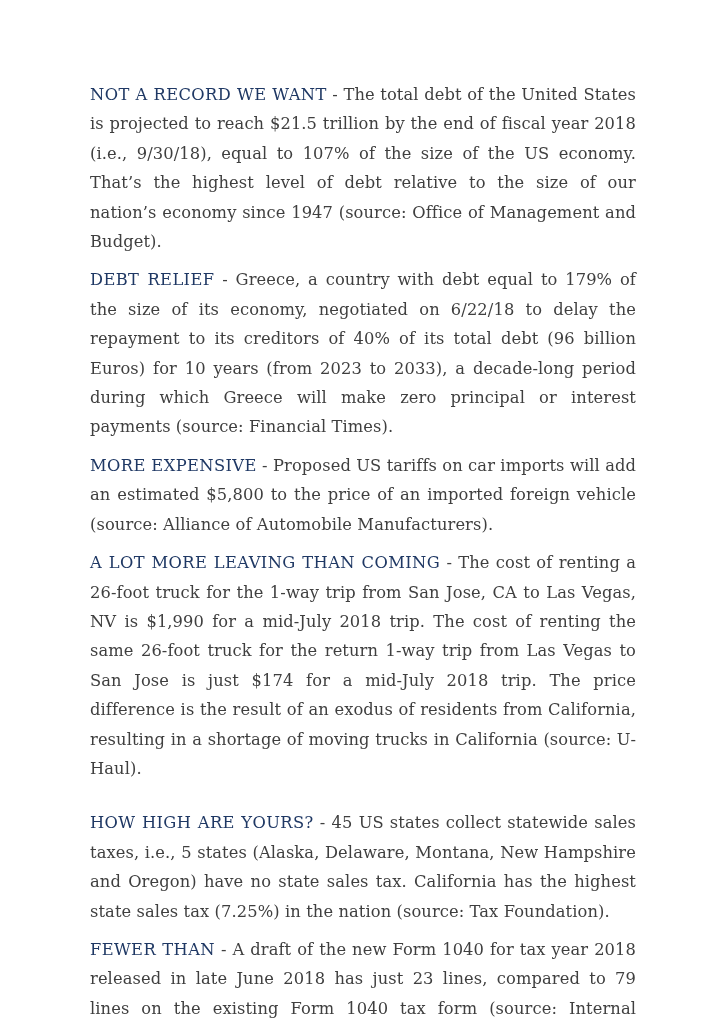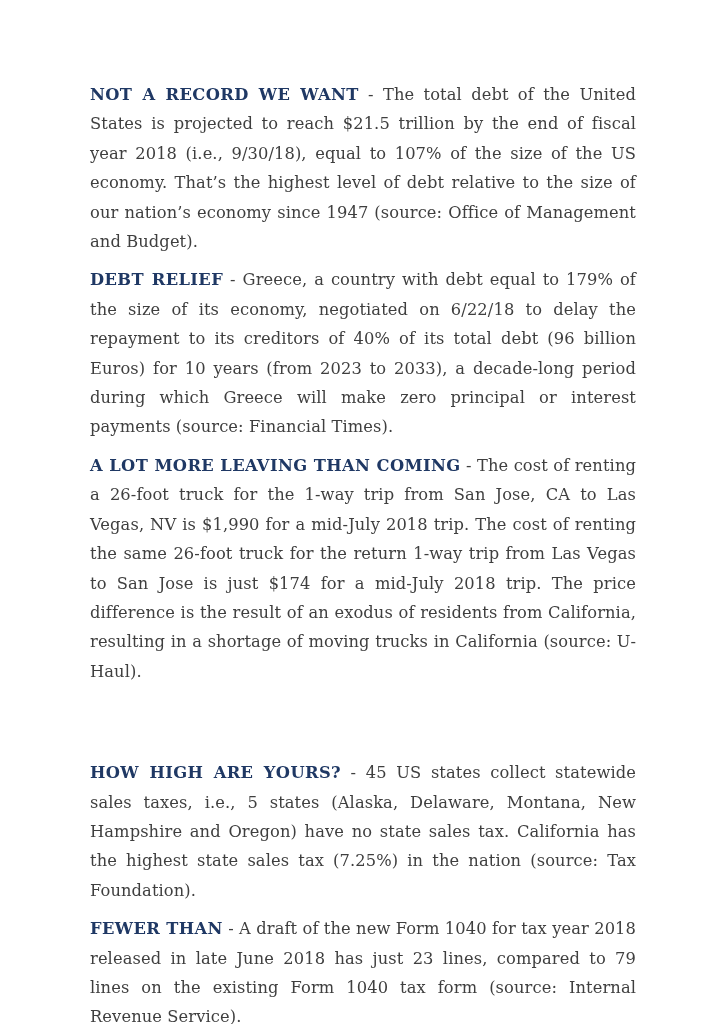--- a/index.html
+++ b/index.html
@@ -18,37 +18,38 @@
   }
   .para {
     margin: 0 0 9px 0;
     font-size: 16.3px;
     line-height: 29.4px;
     color: var(--body-color, #3f3f3f);
     text-align: justify;
     letter-spacing: 0.1px;
   }
   .para .head {
-    font-weight: bold;
+    font-weight: normal;
     color: var(--heading-color, #1f3864);
     letter-spacing: 0.4px;
   }
   .para.gap-before {
-    margin-top: 72px;
+    margin-top: 25px;
   }
 </style>
 </head>
 <body>
 
 <div class="page" style="--page-bg: #ffffff; --heading-color: #1f3864; --body-color: #3f3f3f;">
 
   <p class="para"><span class="head">NOT A RECORD WE WANT</span><span> - </span><span>The total debt of the United States is projected to reach $21.5 trillion by the end of fiscal year 2018 (i.e., 9/30/18), equal to 107% of the size of the US economy.  That’s the highest level of debt relative to the size of our nation’s economy since 1947 (source: Office of Management and Budget).</span></p>
 
   <p class="para"><span class="head">DEBT RELIEF</span><span> - </span><span>Greece, a country with debt equal to 179% of the size of its economy, negotiated on 6/22/18 to delay the repayment to its creditors of 40% of its total debt (96 billion Euros) for 10 years (from 2023 to 2033), a decade-long period during which Greece will make zero principal or interest payments (source: Financial Times).</span></p>
 
+  <p class="para"><span class="head">MORE EXPENSIVE</span><span> - </span><span>Proposed US tariffs on car imports will add an estimated $5,800 to the price of an imported foreign vehicle (source: Alliance of Automobile Manufacturers).</span></p>
 
   <p class="para"><span class="head">A LOT MORE LEAVING THAN COMING</span><span> - </span><span>The cost of renting a 26-foot truck for the 1-way trip from San Jose, CA to Las Vegas, NV is $1,990 for a mid-July 2018 trip.  The cost of renting the same 26-foot truck for the return 1-way trip from Las Vegas to San Jose is just $174 for a mid-July 2018 trip.  The price difference is the result of an exodus of residents from California, resulting in a shortage of moving trucks in California (source: U-Haul).</span></p>
 
   <p class="para gap-before"><span class="head">HOW HIGH ARE YOURS?</span><span> - </span><span>45 US states collect statewide sales taxes, i.e., 5 states (Alaska, Delaware, Montana, New Hampshire and Oregon) have no state sales tax.  California has the highest state sales tax (7.25%) in the nation (source: Tax Foundation).</span></p>
 
   <p class="para"><span class="head">FEWER THAN</span><span> - </span><span>A draft of the new Form 1040 for tax year 2018 released in late June 2018 has just 23 lines, compared to 79 lines on the existing Form 1040 tax form (source: Internal Revenue Service).</span></p>
 
 </div>
 
 </body></html>

